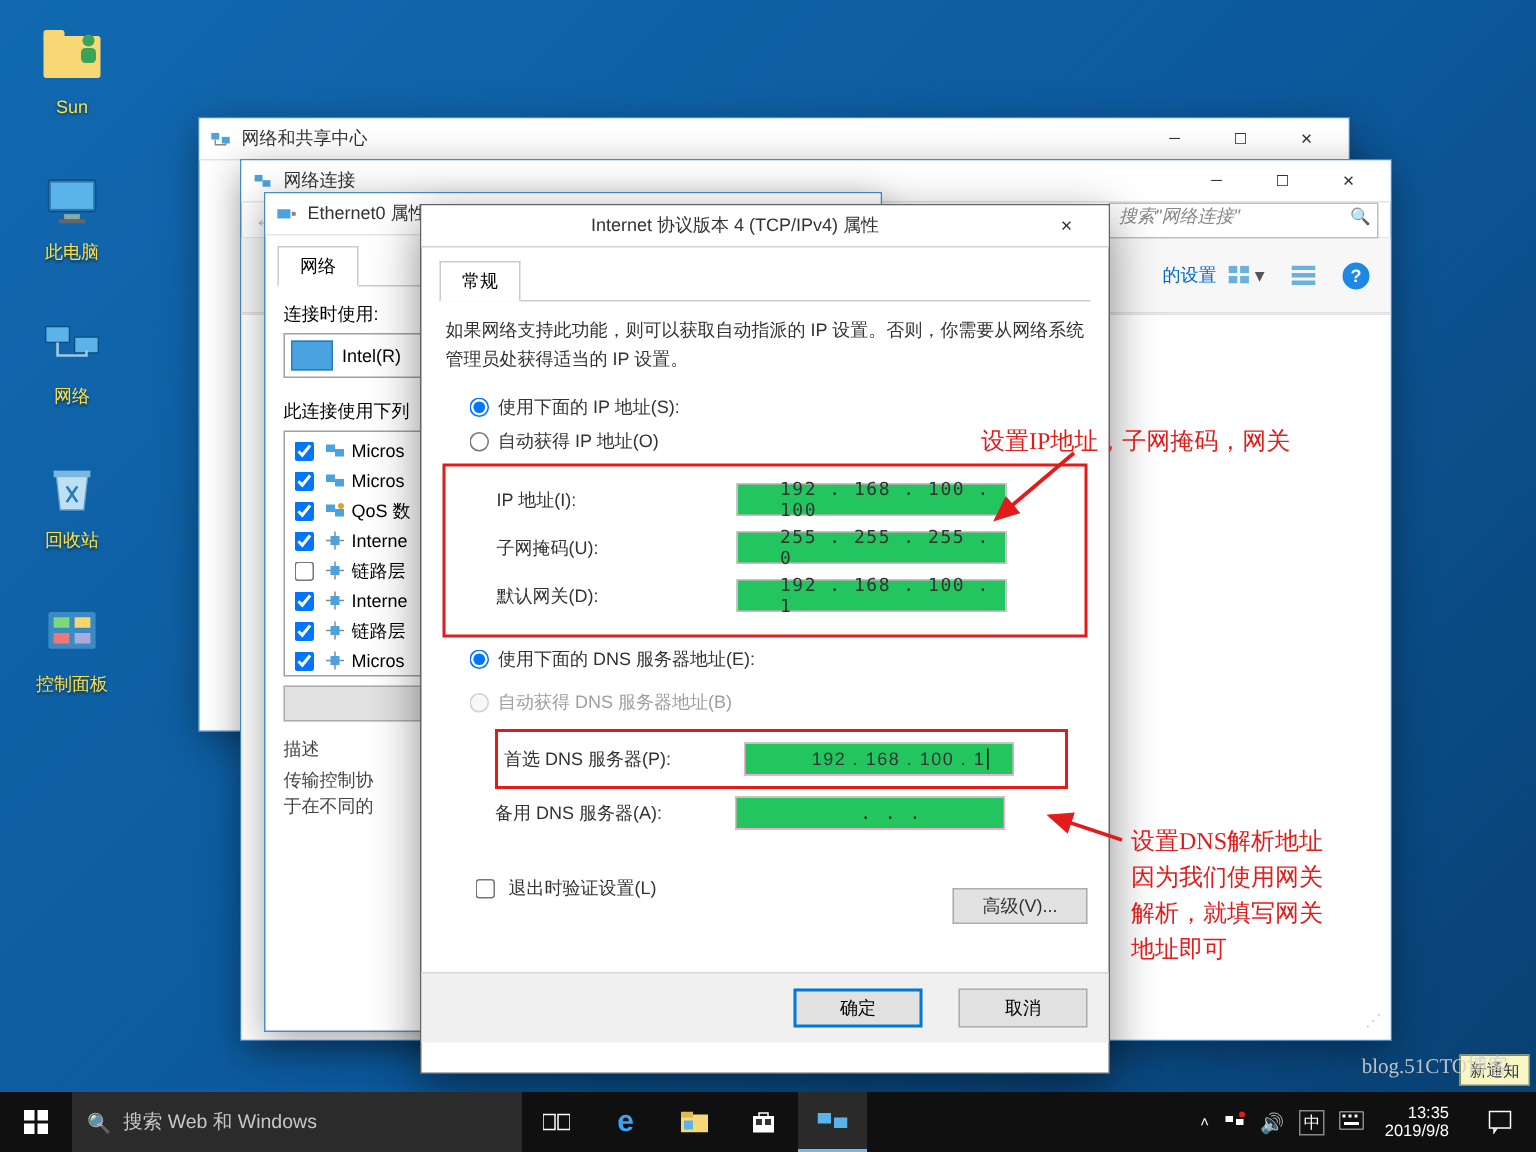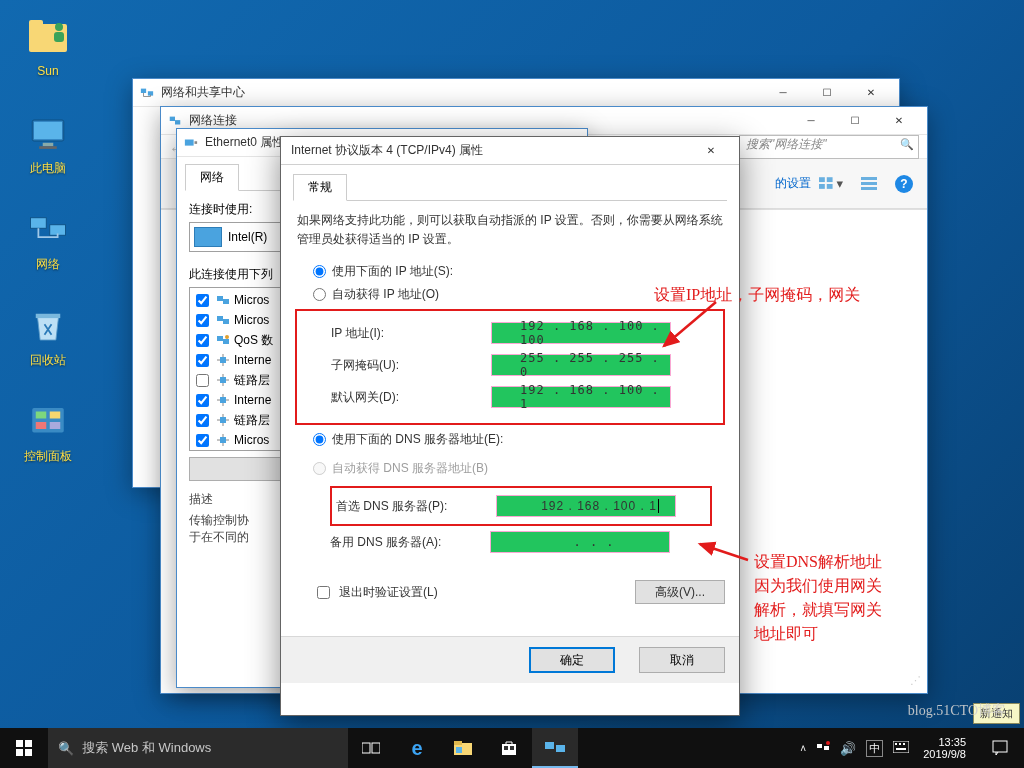--- a/index.html
+++ b/index.html
@@ -48,21 +48,21 @@
   .helptxt { margin:10px 2px 14px; line-height:1.6; }
   .radio-row { display:flex; align-items:center; gap:6px; margin:6px 0 6px 18px; }
   .radio-row input { margin:0; }
   .radio-row.disabled { color:#9e9e9e; }
   .ip-grid { border:1px solid transparent; padding:6px 12px 10px 34px; }
   .ip-grid.boxed { border:2px solid #e21b1b; }
   .ip-row { display:flex; align-items:center; height:32px; }
   .ip-row .lbl { width:160px; }
   .ip-seg { display:flex; border:1px solid #f9a8d4; height:22px; width:180px; align-items:center; justify-content:center; font-family:Consolas,monospace; font-size:12px; letter-spacing:1px; background:#22c55e;padding-left:28px; }
   .dns-boxed { border:2px solid #e21b1b; padding:2px 4px; }
-  .exit-row { display:flex; align-items:center; margin:14px 0 0 18px; gap:6px; }
+  .exit-row { display:flex; align-items:center; margin:14px 0 12px 18px; gap:6px; }
   .adv-row { display:flex; justify-content:flex-end; margin-top:-22px; }
   .adv-row .wbtn2 { width:90px; height:24px; background:#e1e1e1; border:1px solid #adadad; font-size:12px; display:flex; align-items:center; justify-content:center; }
   .okcancel { display:flex; justify-content:flex-end; gap:24px; padding:10px 14px; border-top:1px solid #d8d8d8; margin-top:18px; background:#f0f0f0; }
   .okcancel .wbtn2 { width:86px; height:26px; background:#e1e1e1; border:1px solid #adadad; font-size:12px; display:flex; align-items:center; justify-content:center; }
   .okcancel .wbtn2.primary { border:1px solid #0078d7; box-shadow:inset 0 0 0 1px #0078d7; }
   
   .annot { position:absolute; color:#e21b1b; font-size:16px; font-family:"SimSun","宋体",serif; line-height:1.5; }
   .arrow { position:absolute; }
   
   .taskbar { position:absolute; left:0; right:0; bottom:0; height:40px; background:#101010; display:flex; align-items:center; color:#fff; font-size:12px; }
@@ -300,21 +300,21 @@
     <div class="desc-box">
       <div style="margin-bottom:4px;">描述</div>
       <div style="white-space:pre-line;">传输控制协
 于在不同的</div>
     </div>
   </div>
 </div>
 
 <div class="win win4" style="left:280px; top:136px; width:460px; height:580px;">
   <div class="titlebar">
-    <span class="ttl" style="padding-left:4px;">Internet 协议版本 4 (TCP/IPv4) 属性</span>
+    <span class="ttl" style="padding-left:4px;text-align:center;">Internet 协议版本 4 (TCP/IPv4) 属性</span>
     <div class="winctl">
         <div class="winbtn close">✕</div>
       </div>
   </div>
   <div class="tabhdr" style="padding:8px 12px 0;">
     <div class="tabs">
         <div class="tab active">常规</div>
       </div>
   </div>
   <div class="ipv4-body">

